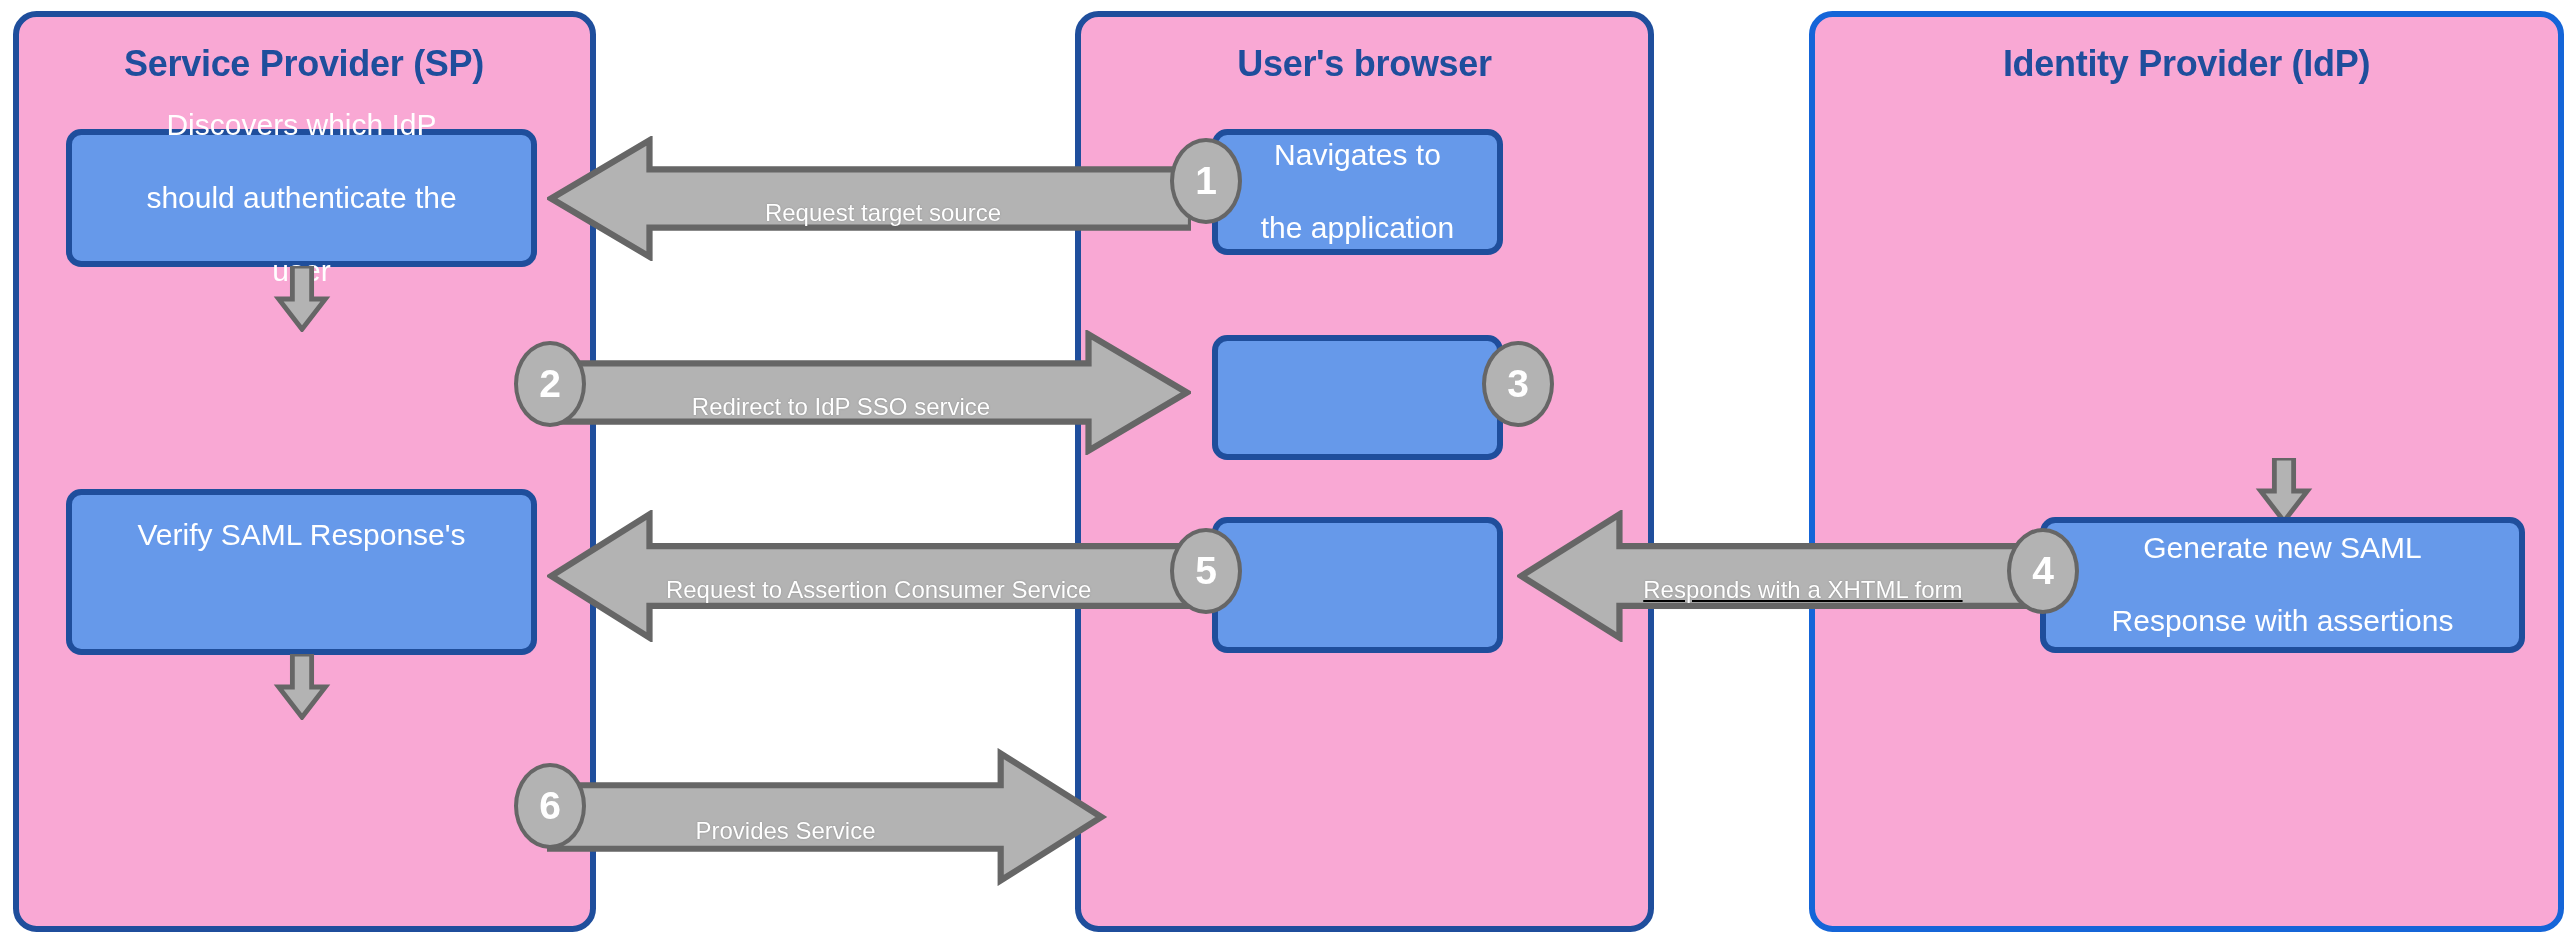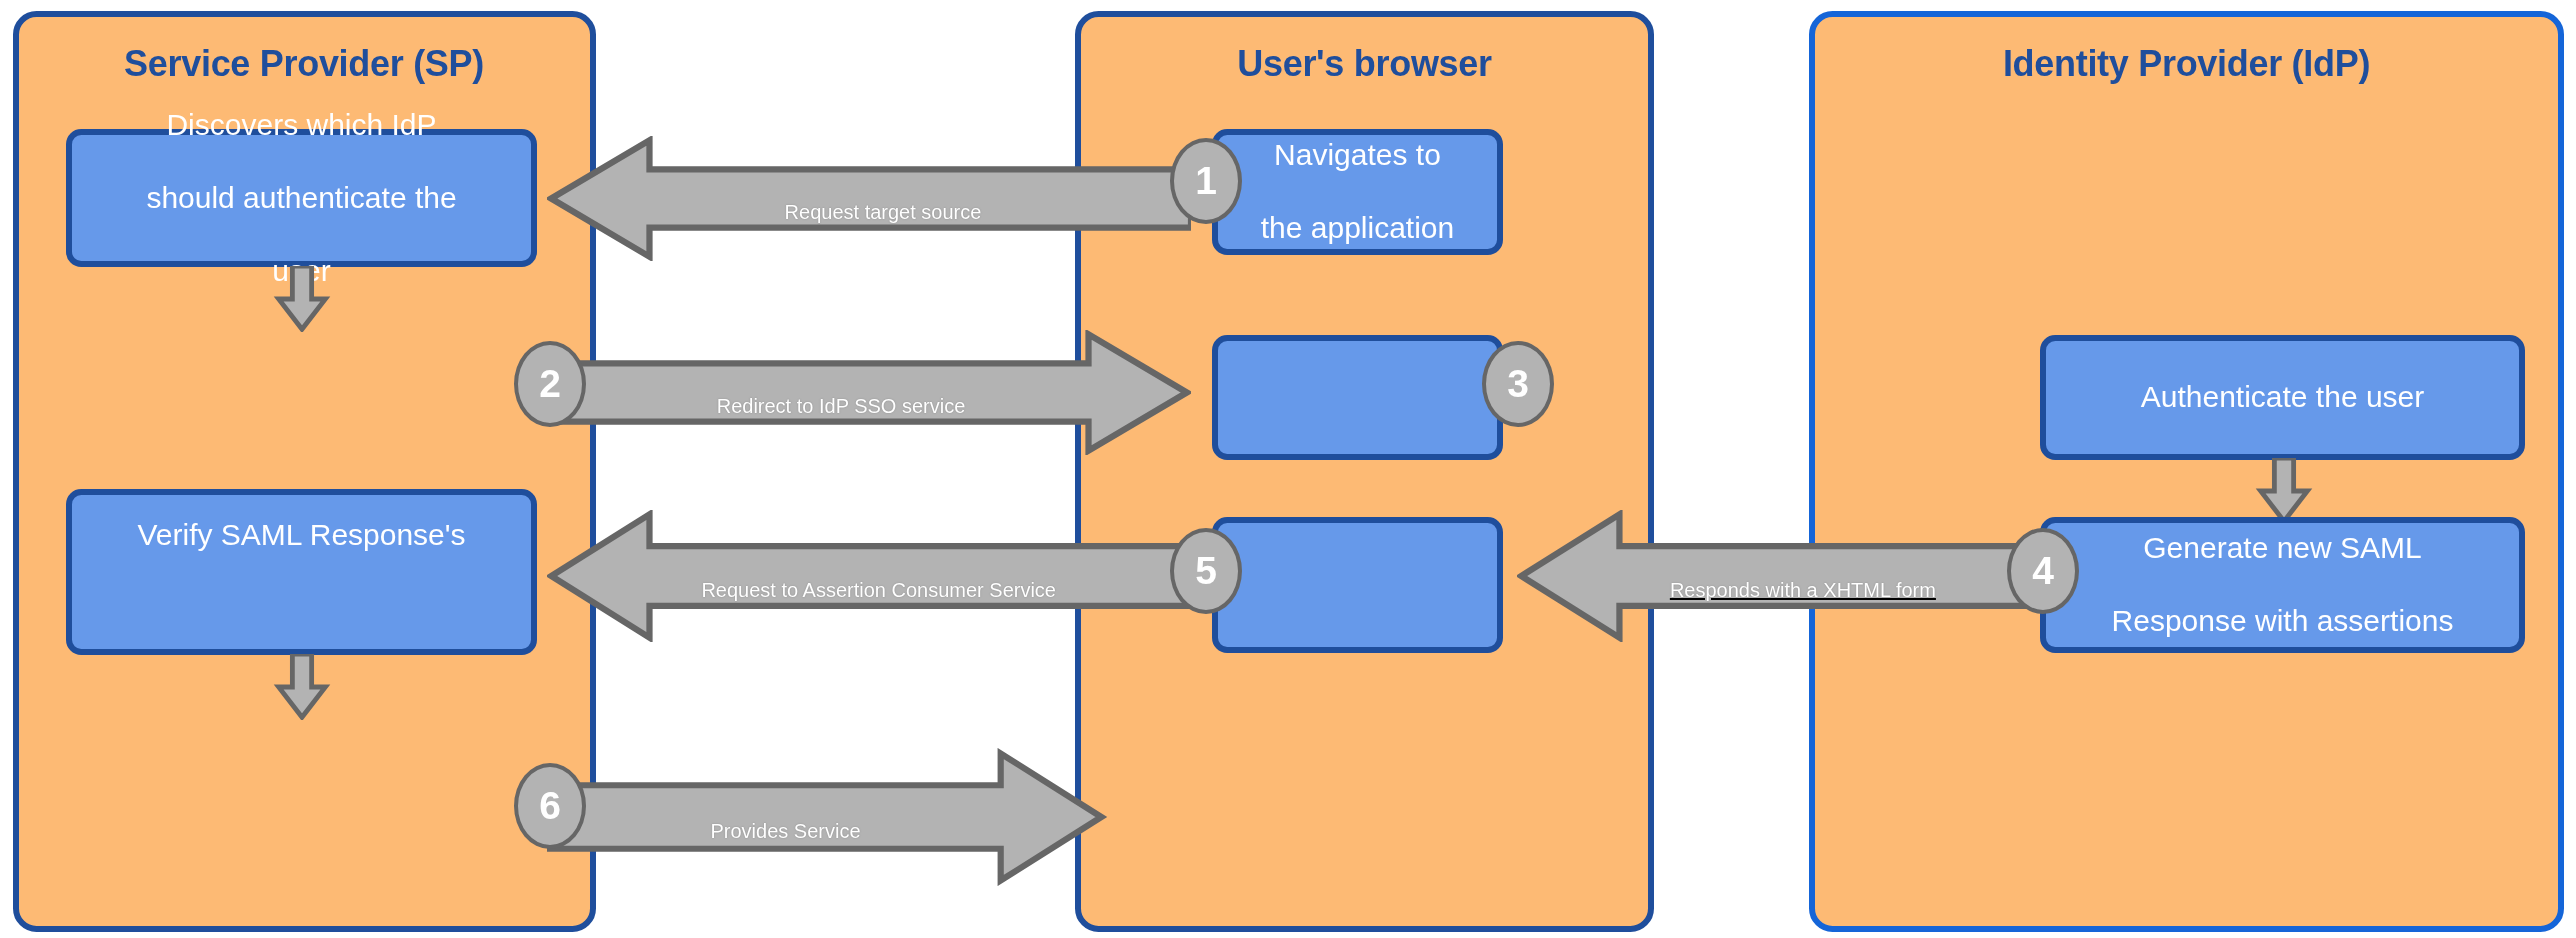--- a/index.html
+++ b/index.html
@@ -14,21 +14,21 @@
     position: relative;
     width: 2576px;
     height: 939px;
     background: #ffffff;
     overflow: hidden;
   }
 
   
   .panel {
     position: absolute;
-    background: #fdba74;
+    background: #f9a8d4;
     border-radius: 23.5px;
     box-sizing: border-box;
   }
   .panel-sp   { border: 6.2px solid #1F4E9C; }
   .panel-ub   { border: 6.2px solid #1F4E9C; }
   .panel-idp  { border: 6.2px solid #1565D8; }
 
   .panel-title {
     position: absolute;
     width: 100%;
@@ -63,21 +63,21 @@
     position: absolute;
     display: flex;
     align-items: center;
     justify-content: center;
   }
   .harrow svg { position: absolute; left: 0; top: 0; }
   .harrow .alabel {
     position: relative;
     z-index: 2;
     color: #FFFFFF;
-    font-size: 20px;
+    font-size: 24px;
     white-space: nowrap;
     text-shadow: 0 0 1.4px rgba(90,90,90,0.55);
     margin-top: 28px;
   }
   .harrow.lbl-right .alabel { margin-left: 0; }
 
   
   .varrow { position: absolute; }
 
   
@@ -153,23 +153,20 @@
 
   <div class="step" style="left:514px; top:341px; width:72px; height:86px;">2</div>
 
   <div class="pbox" style="left:1212px; top:335px; width:291px; height:125px;">
     <span></span>
   </div>
 
 
   <div class="step" style="left:1482px; top:341px; width:72px; height:86px;">3</div>
 
-  <div class="pbox" style="left:2040px; top:335px; width:485px; height:125px;">
-    <span>Authenticate the user</span>
-  </div>
 
   <div class="varrow" style="left:2255px; top:458px;">
     <svg width="58" height="66" viewBox="0 0 84 96">
       <polygon points="28,0 56,0 56,48 76,48 42,92 8,48 28,48" fill="#B3B3B3" stroke="#666666" stroke-width="7" stroke-linejoin="miter"></polygon>
     </svg>
   </div>
 
   <div class="pbox" style="left:66px; top:489px; width:471px; height:166px;">
     <span>
       <span>Verify SAML Response's</span><br>

